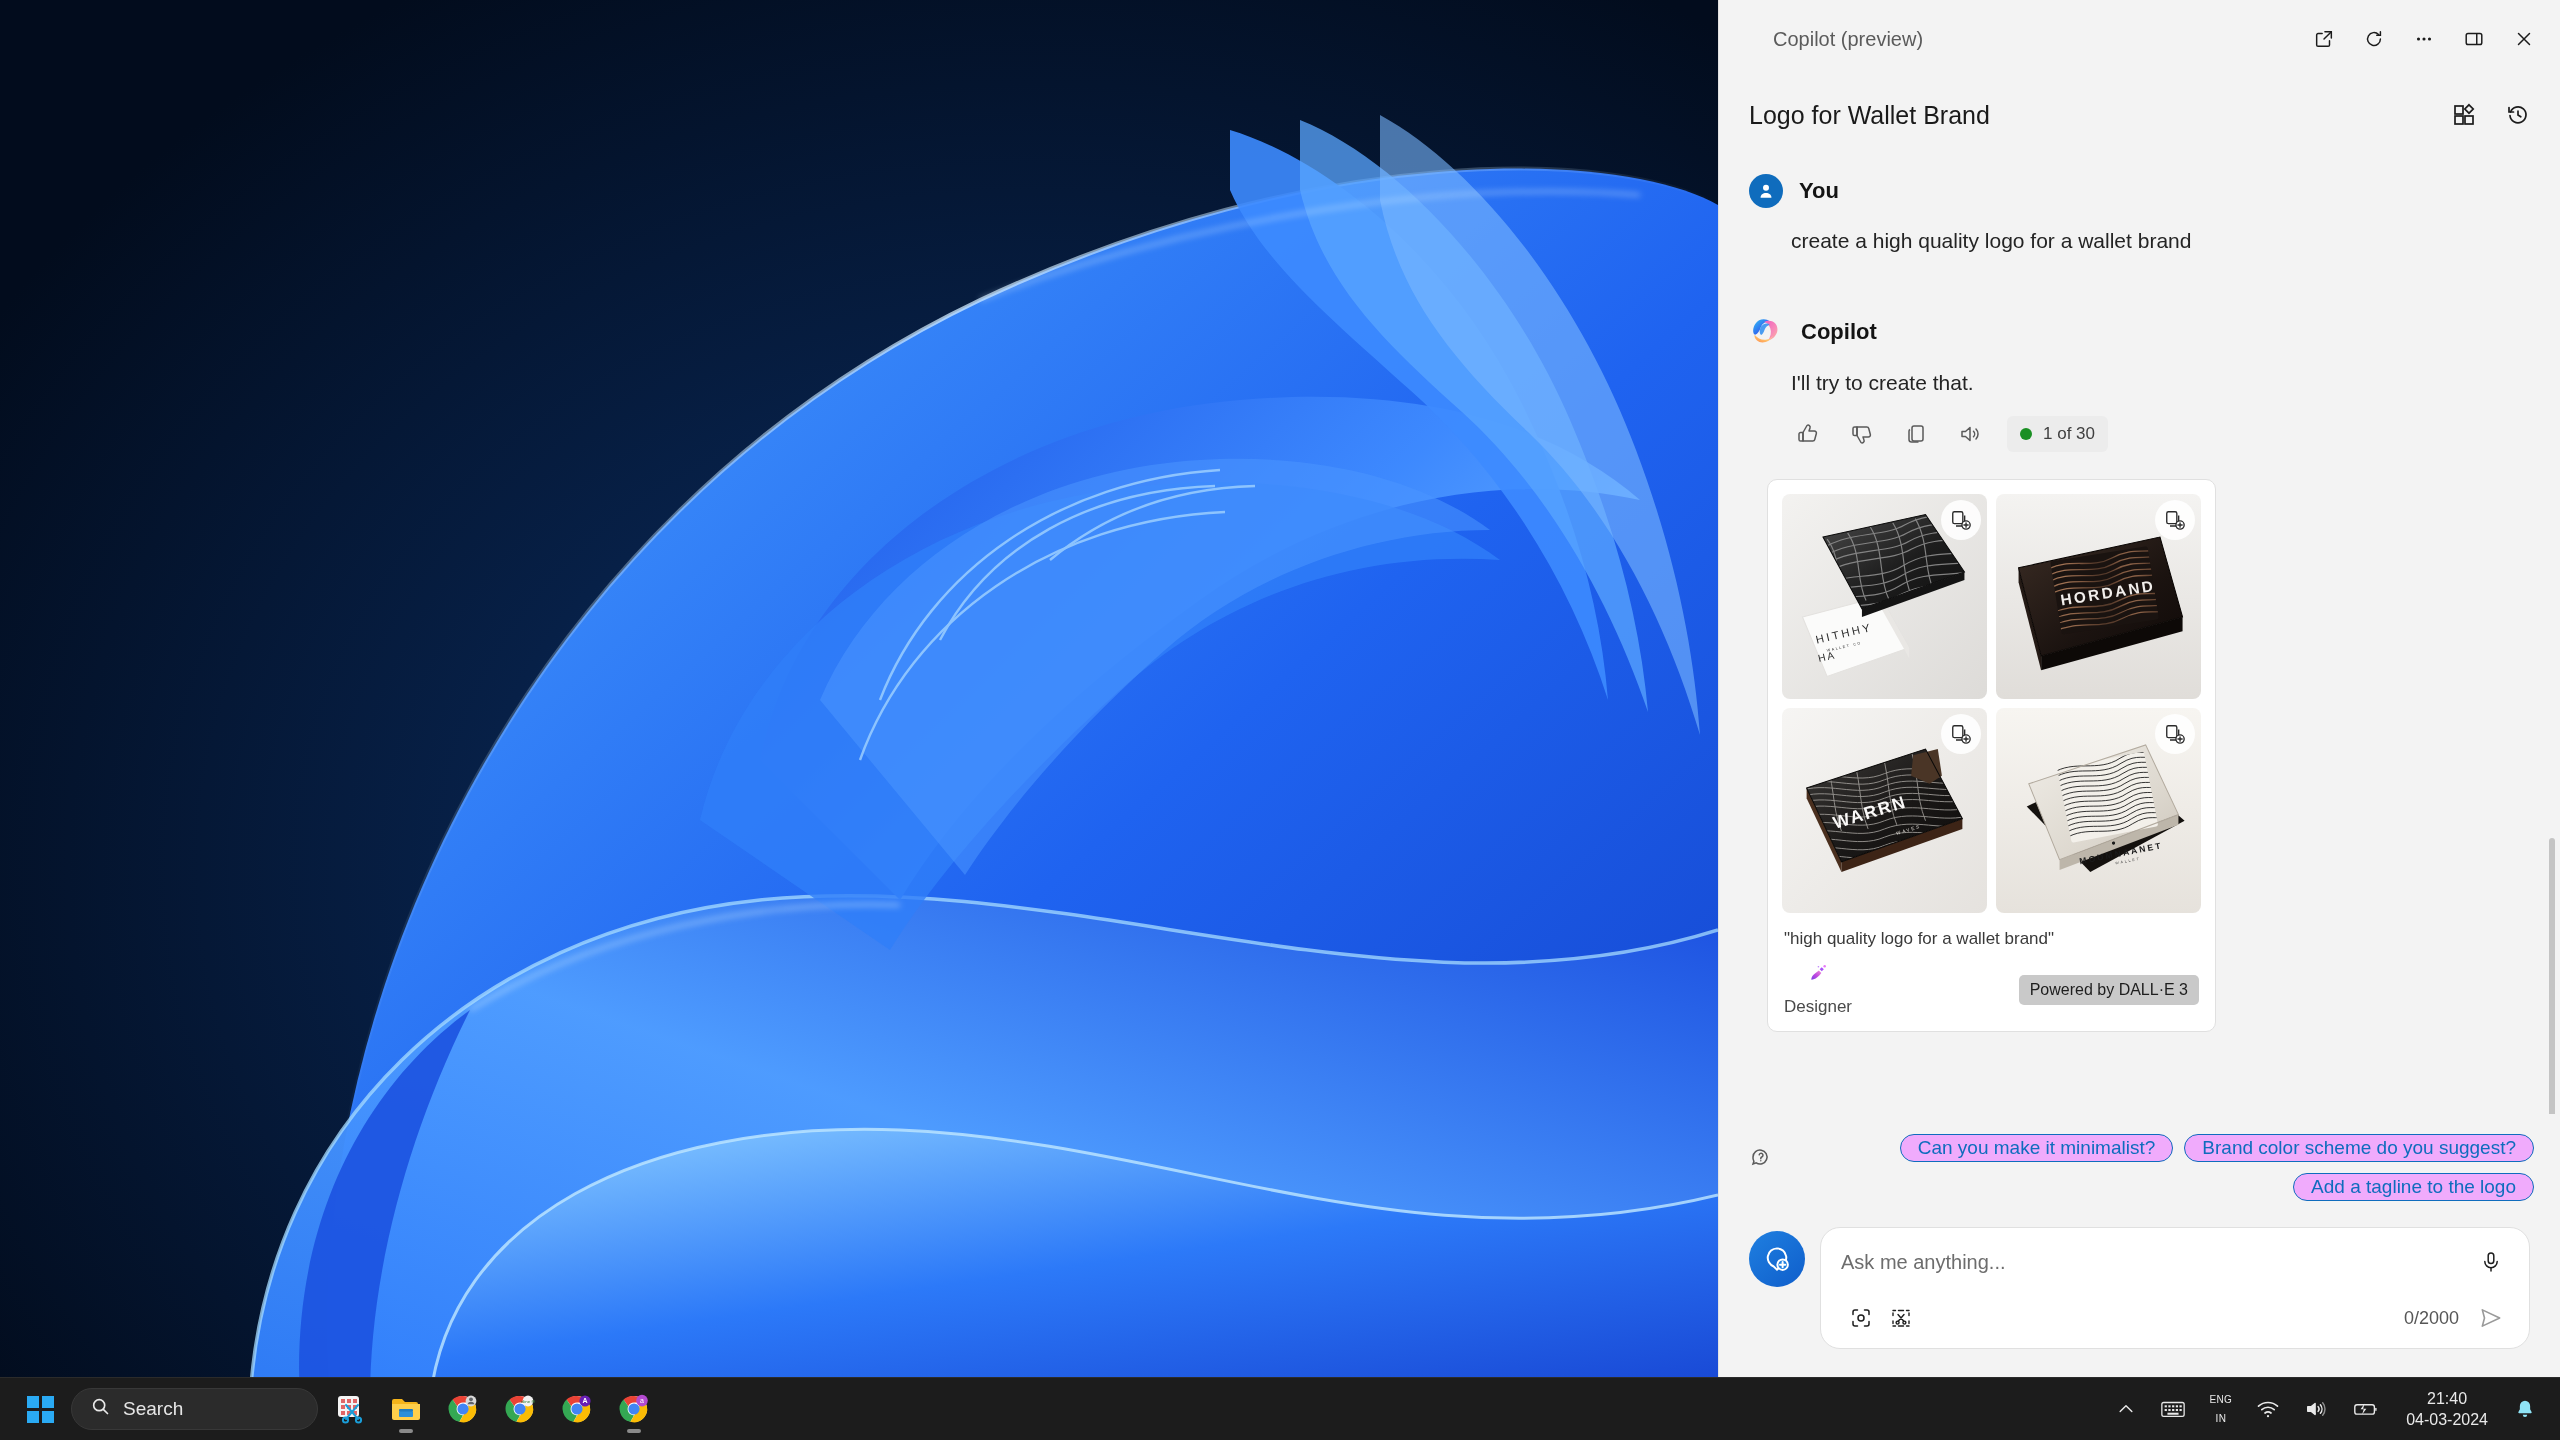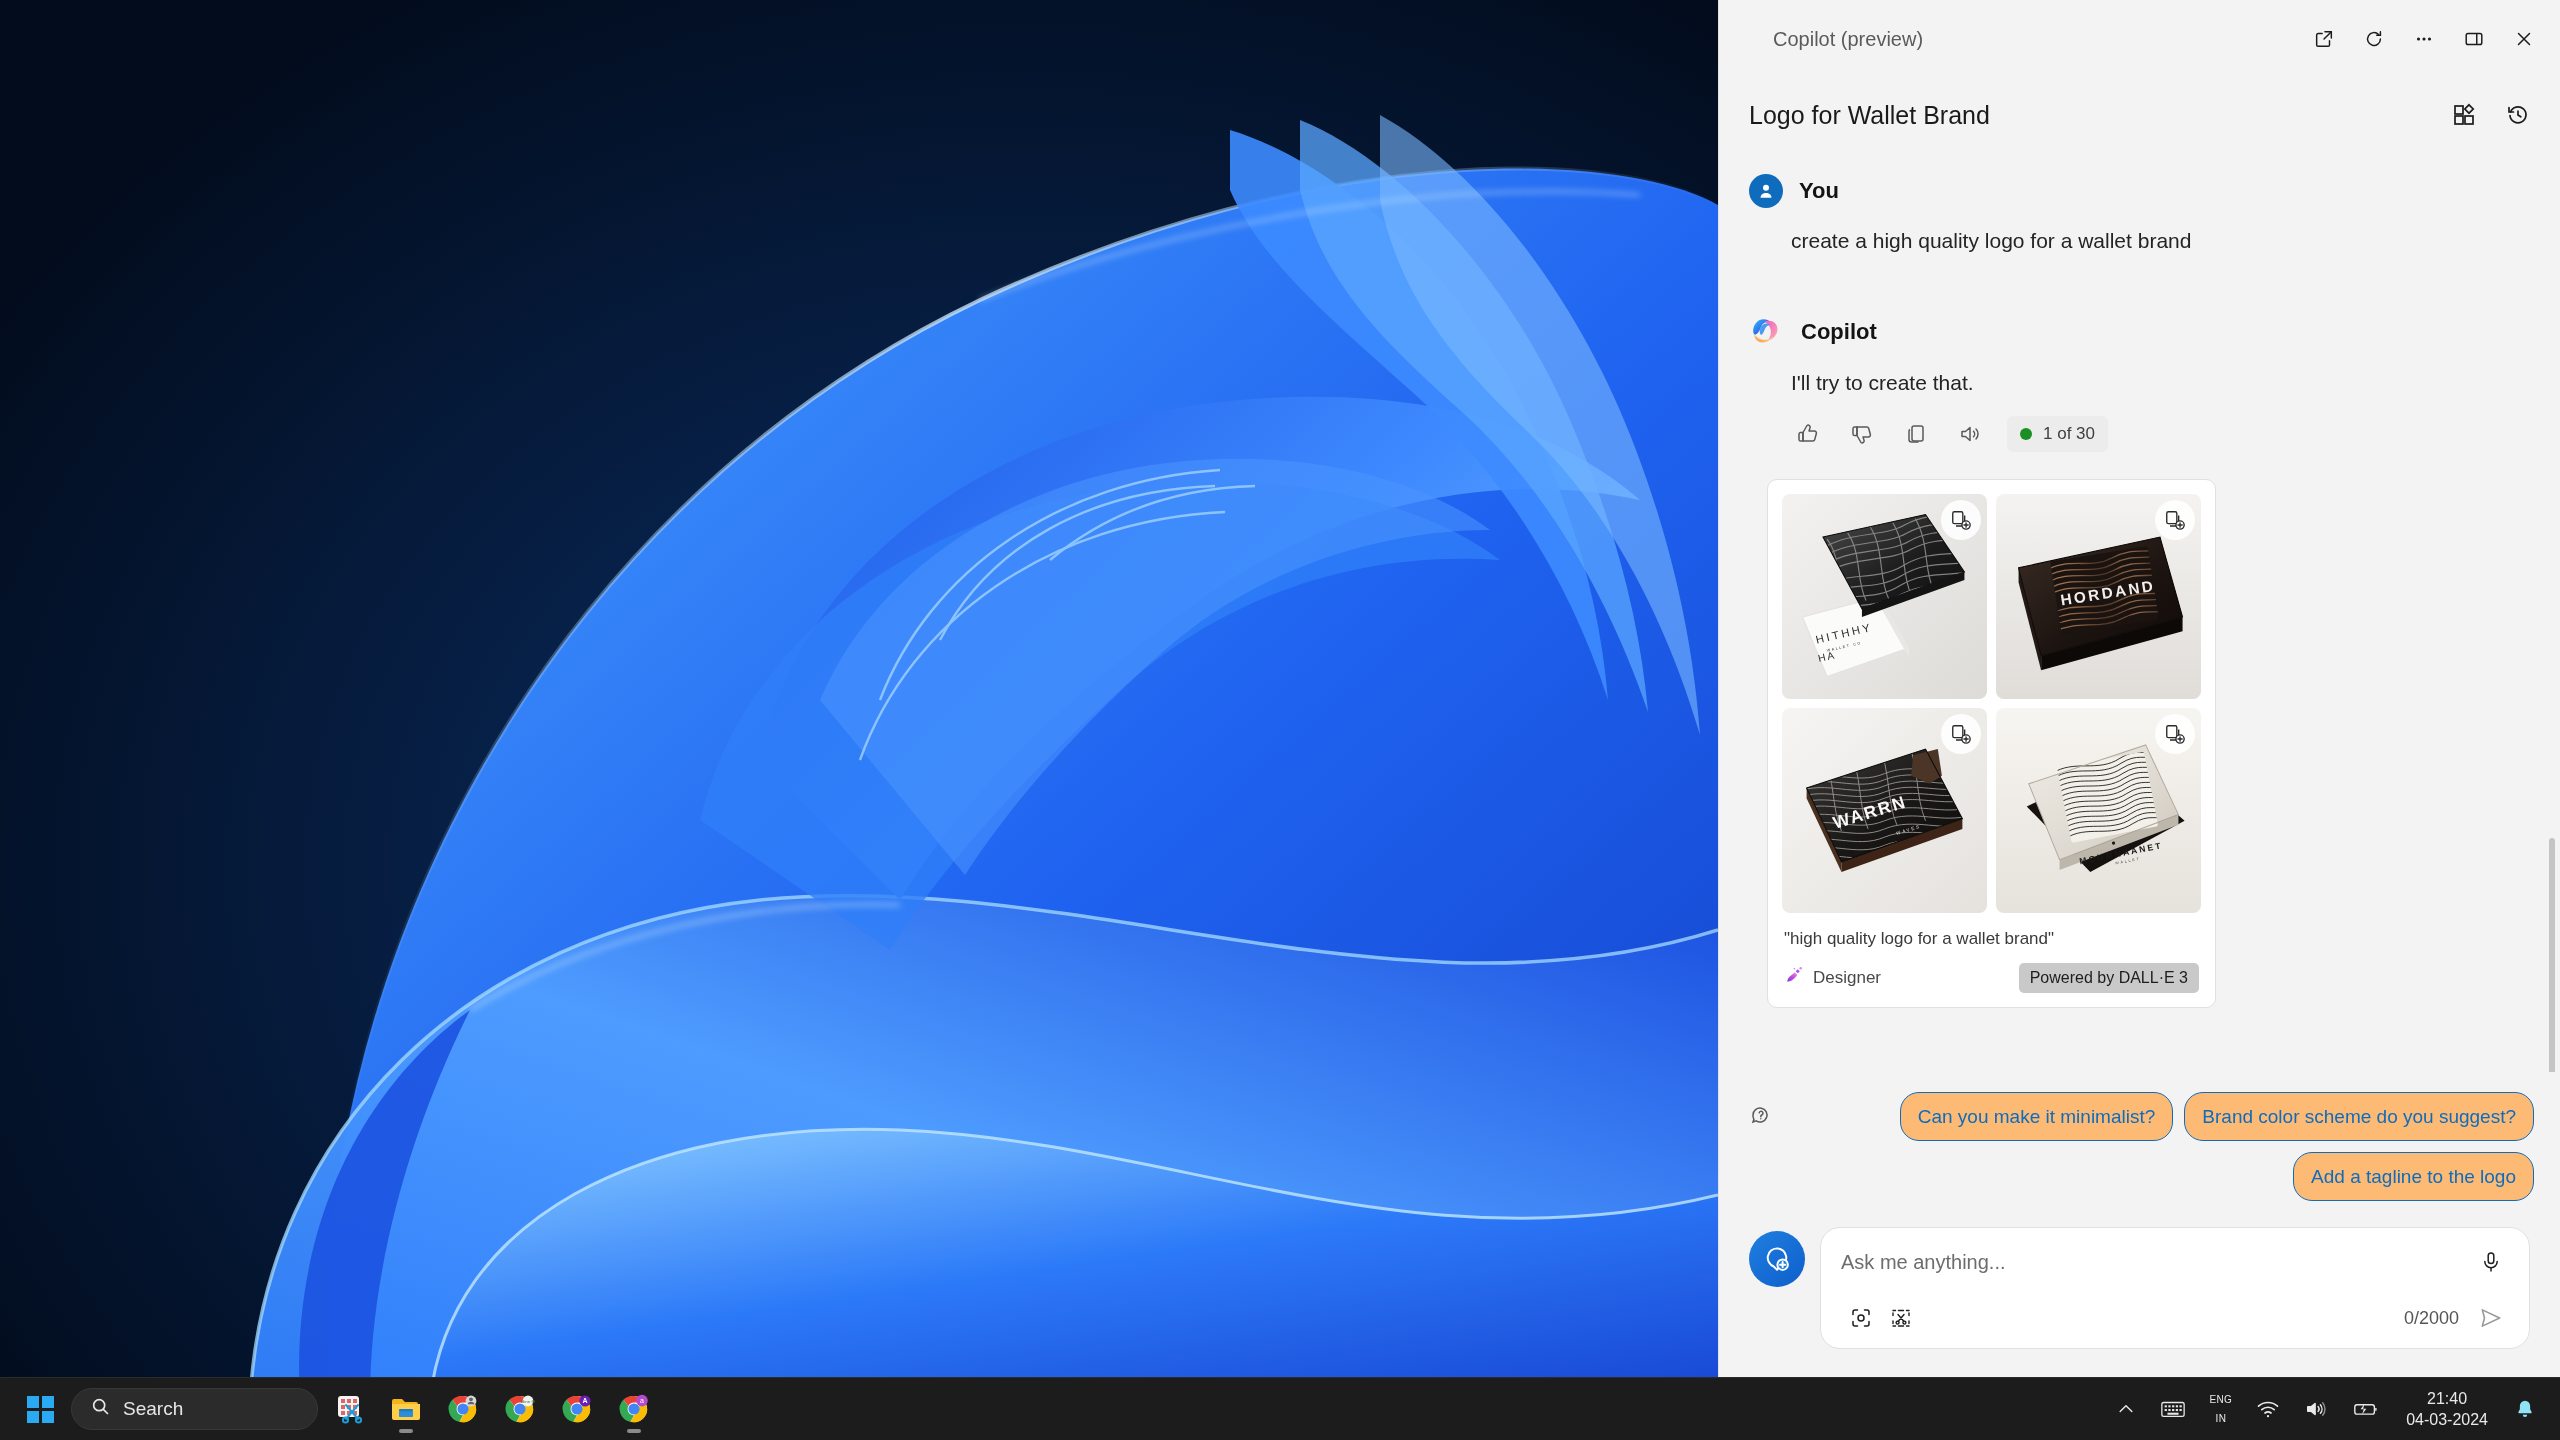--- a/index.html
+++ b/index.html
@@ -117,35 +117,35 @@
     position: relative; width: 100%; aspect-ratio: 1 / 1; border-radius: 8px;
     overflow: hidden; cursor: pointer;
   }
   .tile-badge {
     position:absolute; right: 6px; top: 6px; width: 40px; height: 40px;
     border-radius: 50%; background: rgba(255,255,255,.88);
     display:flex; align-items:center; justify-content:center;
   }
   .img-caption { font-size: 17px; color: #3a3a3a; margin: 16px 2px 0 2px; }
   .img-footer { display:flex; align-items:center; margin: 14px 2px 2px 2px; }
-  .designer-tag { display:flex; align-items:center; gap:9px; font-size:17px; color:#4a4a4a; cursor:pointer;}
+  .designer-tag { display:flex; align-items:center; gap:9px; font-size:17px; color:#4a4a4a; cursor:pointer;flex-direction:column;}
   .dalle-badge {
     margin-left:auto; background:#c9c9c9; color:#1e1e1e; border-radius:5px;
     padding: 6px 11px; font-size: 16px;
   }
 
   
   .suggest-wrap {
     flex: none; padding: 20px 26px 8px 30px; display: flex; gap: 12px; align-items: flex-start;
   }
   .suggest-icon { margin-top: 12px; color:#5a5a5a; flex:none; }
   .chips { display: flex; flex-wrap: wrap; gap: 11px; justify-content: flex-end; flex: 1; }
   .chip {
-    border: 1px solid #0f6cbd; color: #0f6cbd; background: #fdba74;
-    border-radius: 19px; height: 49px; display:flex; align-items:center;
+    border: 1px solid #0f6cbd; color: #0f6cbd; background: #f0abfc;
+    border-radius: 19px; height: 28px; display:flex; align-items:center;
     padding: 12px 17px; font-size: 19px; cursor: pointer; white-space: nowrap;
   }
 
   
   .composer-row {
     flex: none; display: flex; align-items: flex-start; gap: 15px;
     padding: 18px 30px 28px 30px;
   }
   .new-chat-btn {
     width: 56px; height: 56px; border-radius: 50%;

